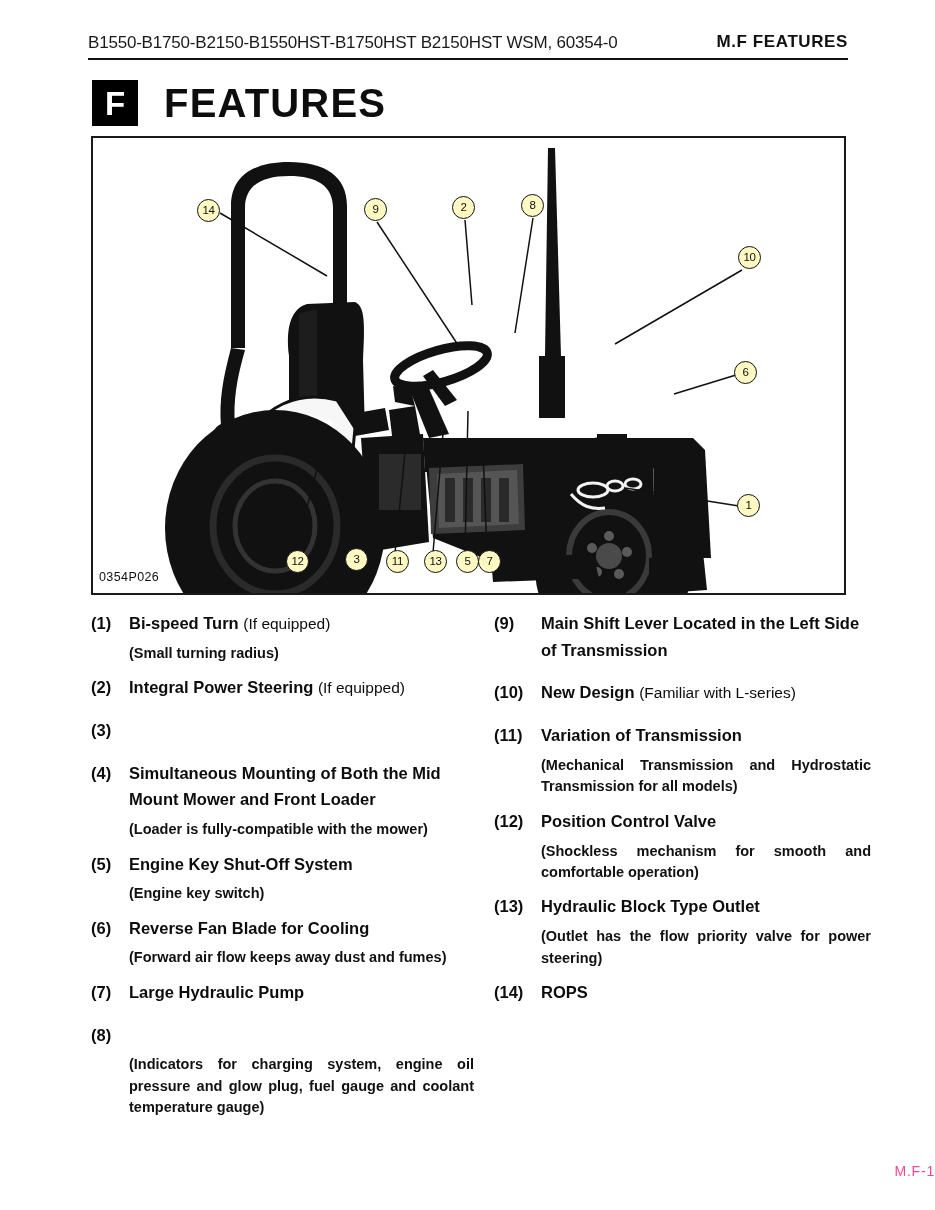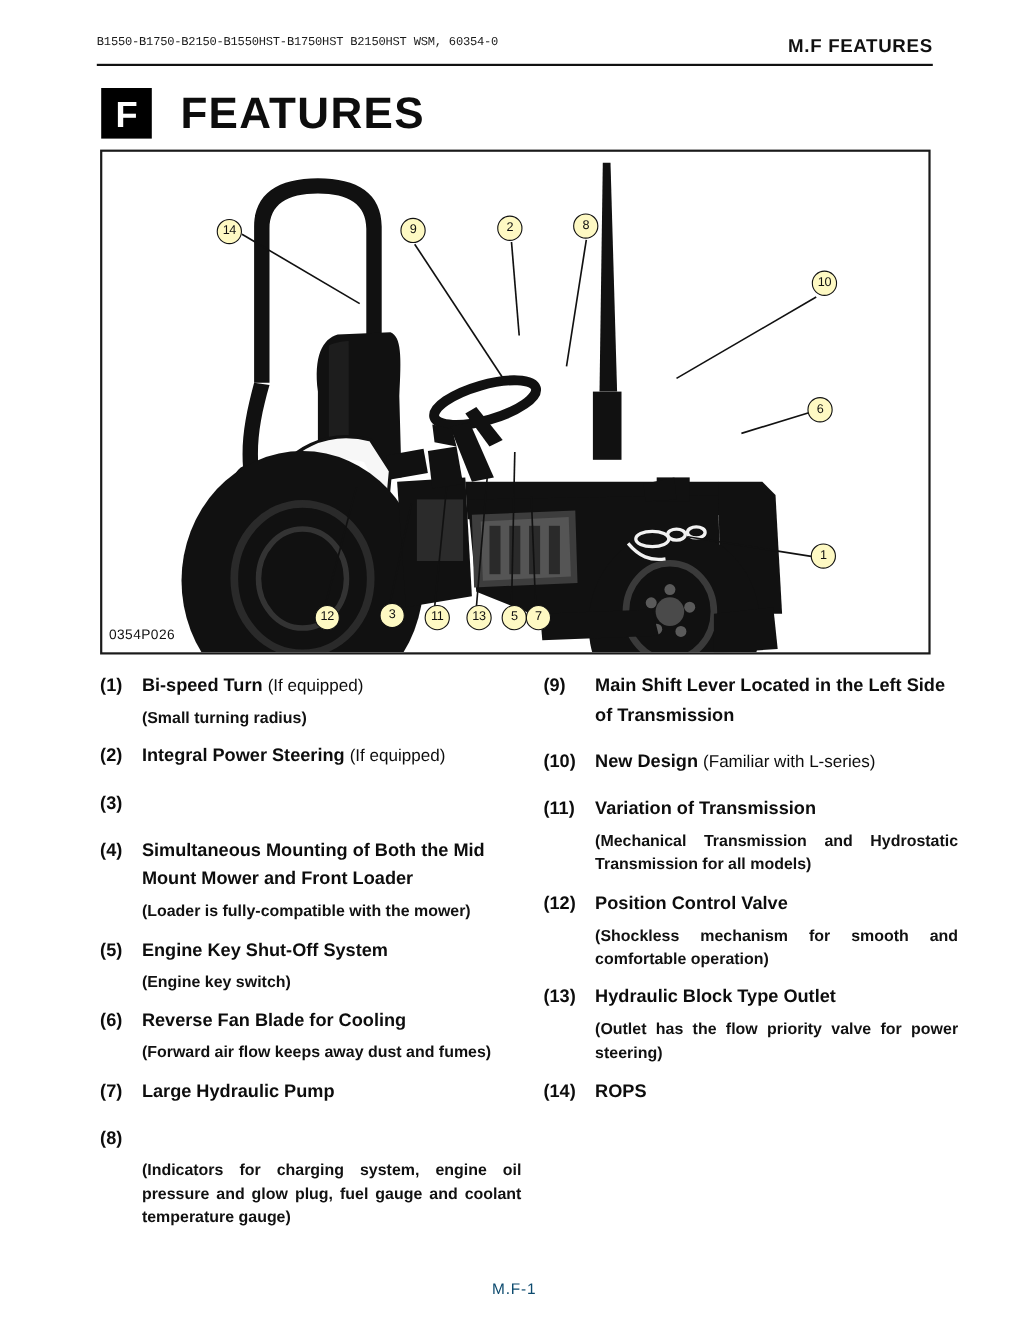--- a/index.html
+++ b/index.html
@@ -21,25 +21,24 @@
     position: absolute;
     left: 88px;
     top: 33px;
     width: 760px;
     height: 26px;
   }
   .hdr-left {
     position: absolute;
     left: 0;
     top: 0;
-    font-size: 11px;
+    font-size: 17px;
     letter-spacing: -0.2px;
     white-space: nowrap;
     color: #1a1a1a;
-    font-family: Liberation Mono, monospace;
   }
   .hdr-right {
     position: absolute;
     right: 0;
     top: -1px;
     font-size: 17px;
     font-weight: 700;
     letter-spacing: 0.6px;
     white-space: nowrap;
     color: #111;
@@ -171,24 +170,24 @@
   .col-left  .note { margin-left: 38px; width: 345px; }
   .col-right .note { margin-left: 47px; width: 330px; }
   .gap-md { height: 13px; }
 
   
   .page-footer {
     position: absolute;
     left: 0;
     top: 1163px;
     width: 935px;
-    text-align: center;
+    text-align: right;
     font-size: 14px;
     letter-spacing: 0.8px;
-    color: #0c4a6e;
+    color: #ec4899;
   }
 
   
   .callout {
     position: absolute;
     width: 21px;
     height: 21px;
     border: 1.4px solid #111;
     border-radius: 50%;
     background: #fef9c3;

